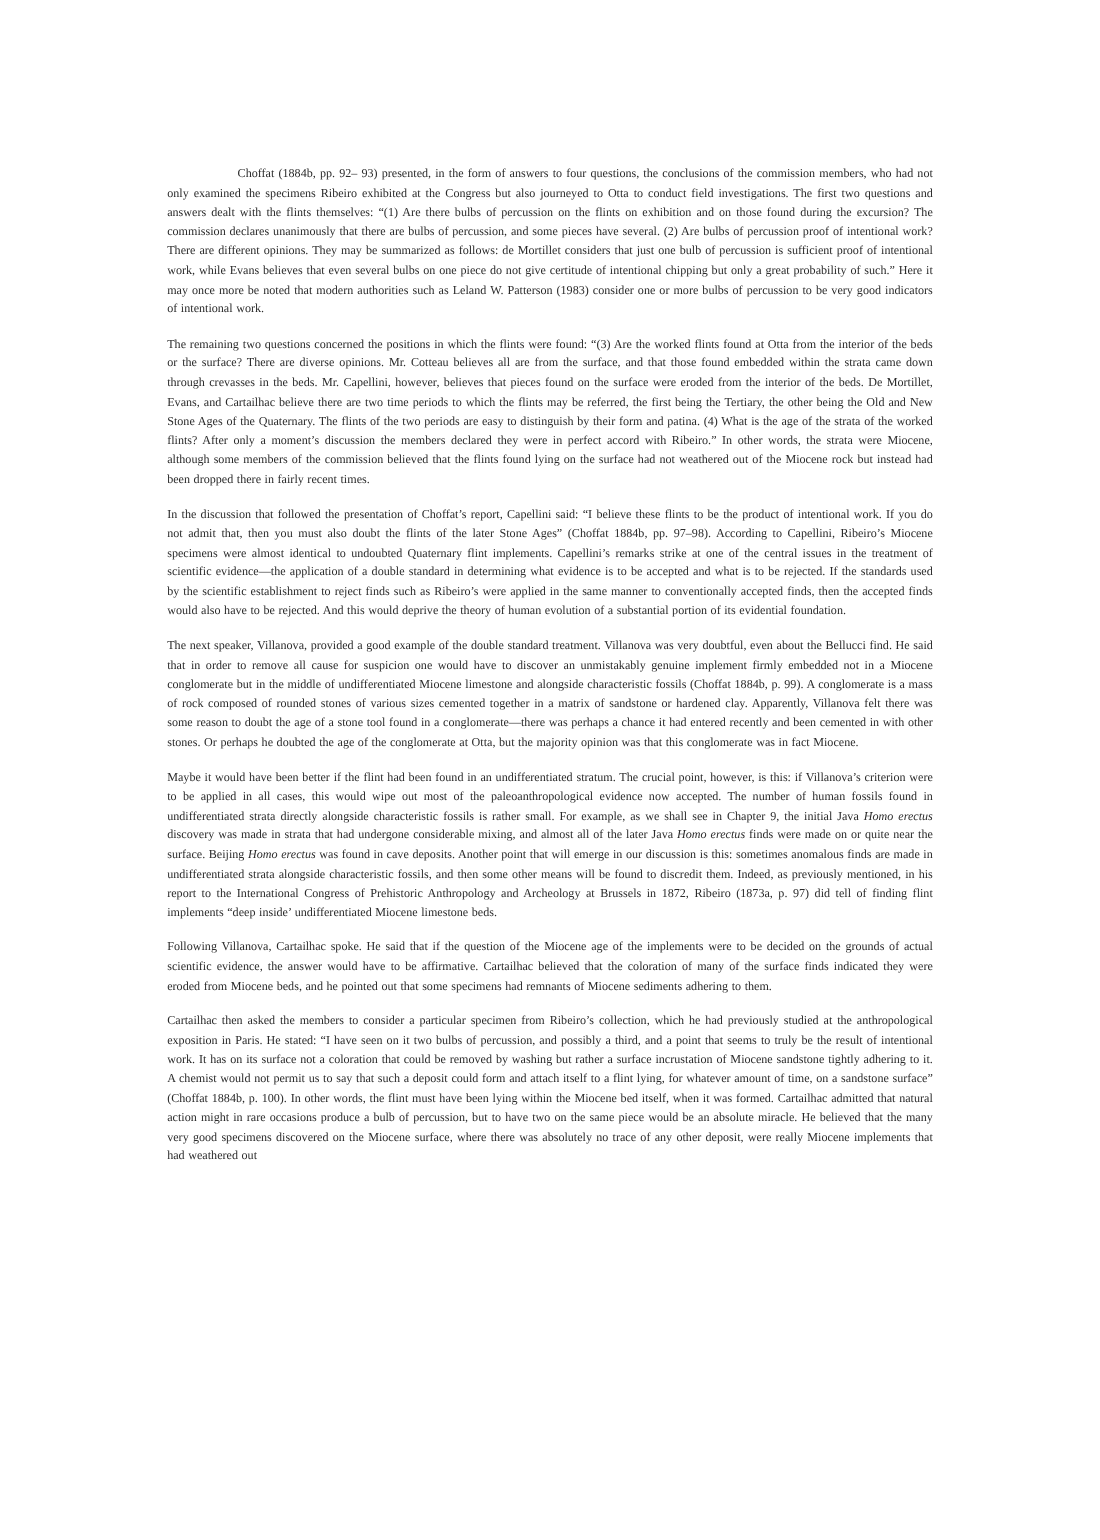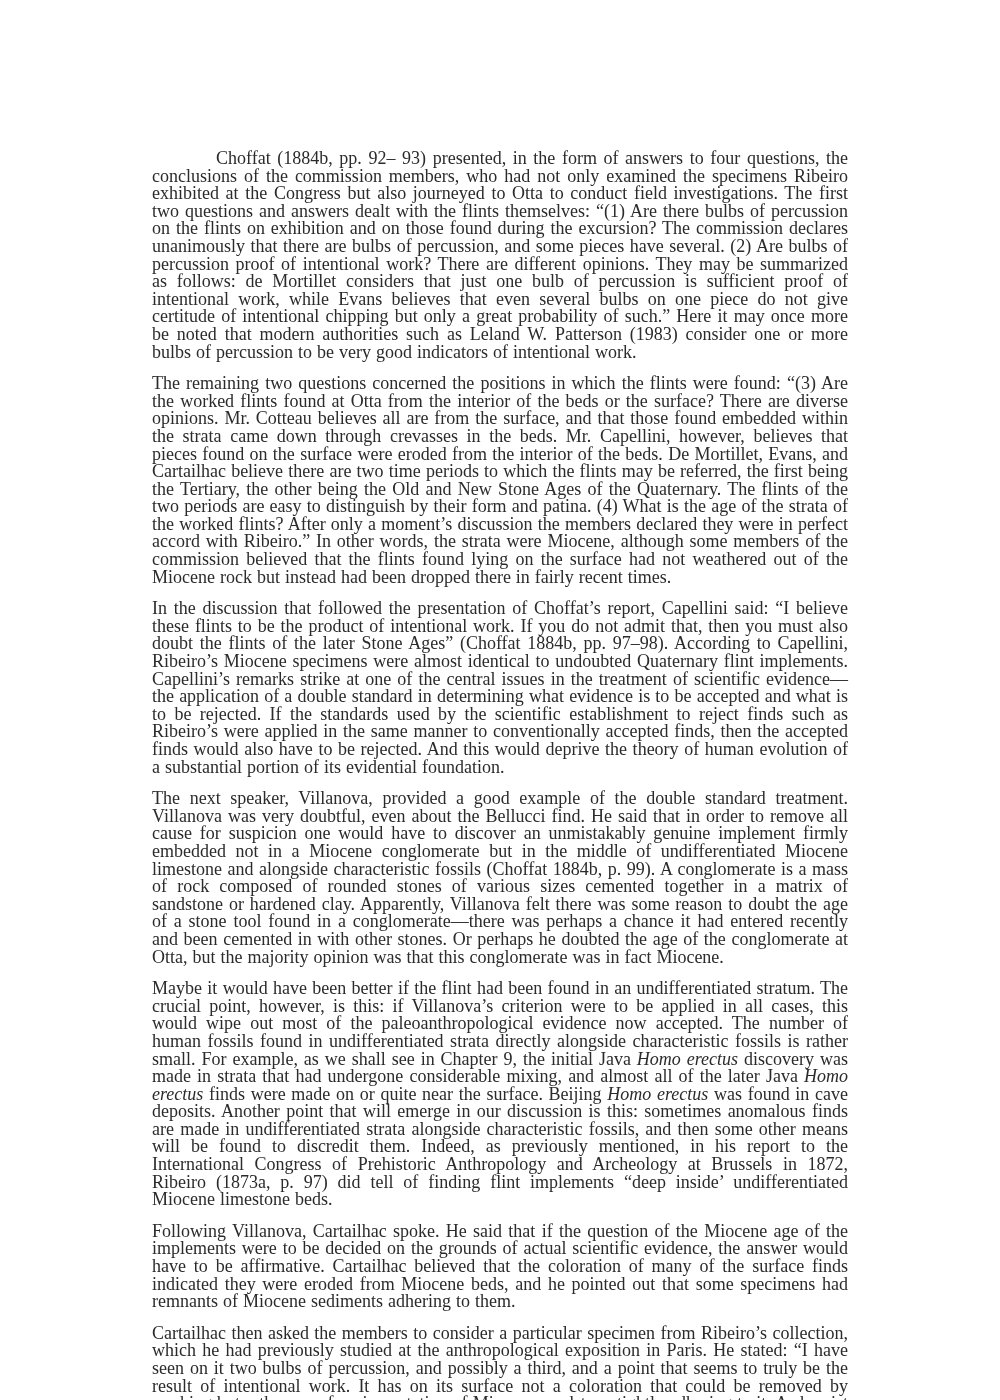--- a/index.html
+++ b/index.html
@@ -16,21 +16,21 @@
     -webkit-font-smoothing: antialiased;
   }
   .page {
     position: absolute;
     left: 152px;
     top: 150px;
     width: 696px;
   }
   .page p {
     margin: 0 0 14px 0;
-    font-size: 18px;
+    font-size: 11px;
     line-height: 17.6px;
     text-align: justify;
     word-spacing: 0.5px;
   }
   .page p.indent {
     text-indent: 64px;
   }
   .page em {
   }
 </style>

